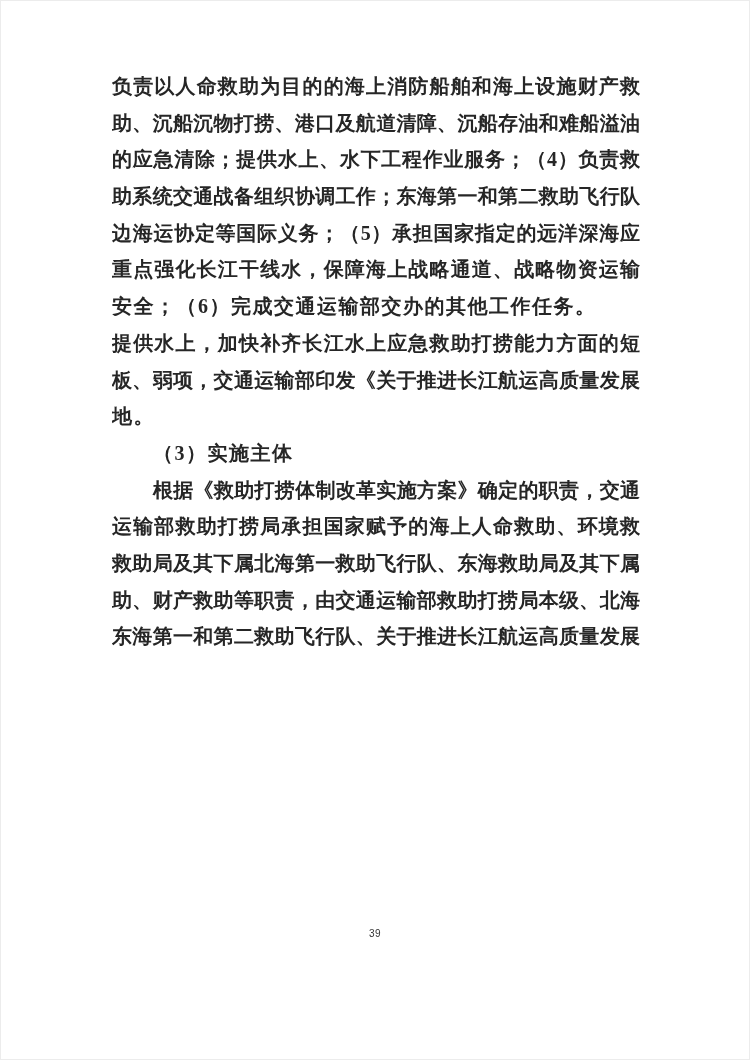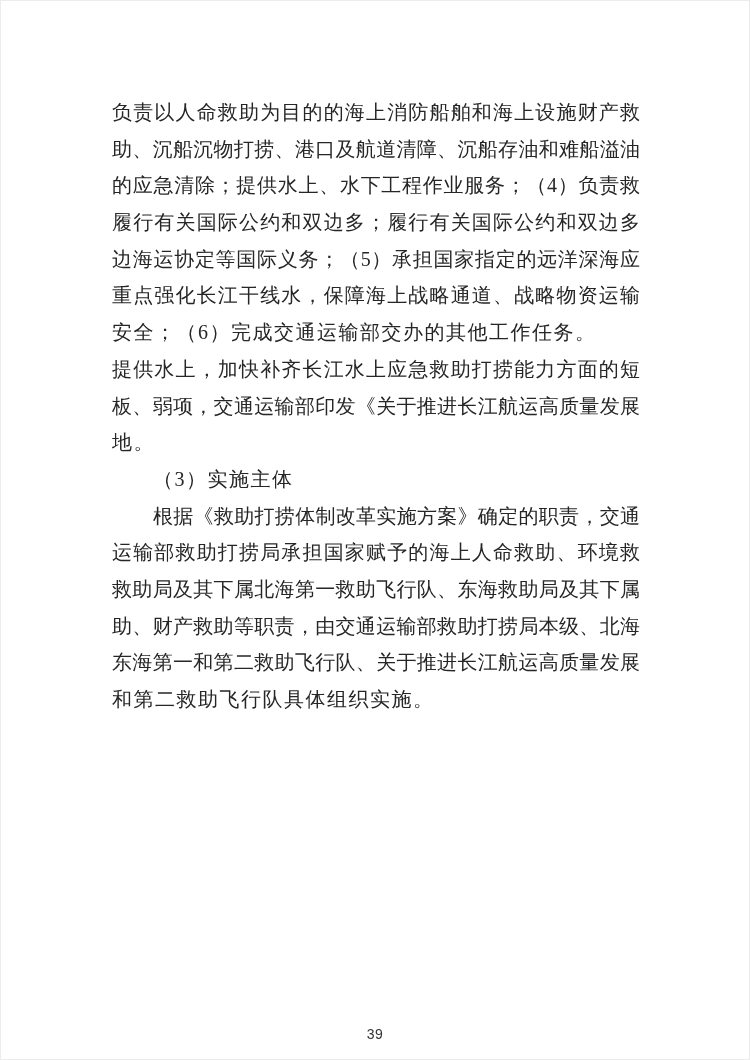--- a/index.html
+++ b/index.html
@@ -16,62 +16,61 @@
     overflow: hidden;
     font-family: "Liberation Serif", "DejaVu Serif", serif;
   }
   .text-block {
     position: absolute;
     left: 112px;
     top: 68px;
     width: 528px;
     color: #262626;
     font-size: 20px;
-    font-weight: 400;
-    margin-top: 26px;
+    font-weight: 700;
   }
   .para { margin: 0; padding: 0; }
   .line {
     height: 36.7px;
     line-height: 36.7px;
     text-align: justify;
     text-align-last: justify;
     overflow: hidden;
     white-space: nowrap;
   }
   .line.last {
     text-align-last: left;
     letter-spacing: 1.5px;
   }
   .line.indent {
     padding-left: 41px;
   }
   .page-number {
     position: absolute;
-    top: 1026px;
+    top: 928px;
     left: 0;
     width: 100%;
     text-align: center;
-    font-size: 14px;
+    font-size: 10px;
     color: #333333;
     font-family: "Liberation Sans", "DejaVu Sans", sans-serif;
     letter-spacing: 0.5px;
   }
 </style>
 </head>
 <body>
 
 <div class="page">
   <div class="text-block">
 
     <div class="para">
       <div class="line">负责以人命救助为目的的海上消防船舶和海上设施财产救</div>
       <div class="line">助、沉船沉物打捞、港口及航道清障、沉船存油和难船溢油</div>
       <div class="line">的应急清除；提供水上、水下工程作业服务；（4）负责救</div>
-      <div class="line">履行有关国际公约和双边多；履行有关国际公约和双边多</div>
+      <div class="line">助系统交通战备组织协调工作；东海第一和第二救助飞行队</div>
       <div class="line">边海运协定等国际义务；（5）承担国家指定的远洋深海应</div>
       <div class="line">重点强化长江干线水，保障海上战略通道、战略物资运输</div>
       <div class="line last">安全；（6）完成交通运输部交办的其他工作任务。</div>
     </div>
 
     <div class="para">
       <div class="line">提供水上，加快补齐长江水上应急救助打捞能力方面的短</div>
       <div class="line">板、弱项，交通运输部印发《关于推进长江航运高质量发展</div>
       <div class="line last">地。</div>
     </div>
@@ -79,20 +78,19 @@
     <div class="para">
       <div class="line last indent">（3）实施主体</div>
     </div>
 
     <div class="para">
       <div class="line indent">根据《救助打捞体制改革实施方案》确定的职责，交通</div>
       <div class="line">运输部救助打捞局承担国家赋予的海上人命救助、环境救</div>
       <div class="line">救助局及其下属北海第一救助飞行队、东海救助局及其下属</div>
       <div class="line">助、财产救助等职责，由交通运输部救助打捞局本级、北海</div>
       <div class="line">东海第一和第二救助飞行队、关于推进长江航运高质量发展</div>
-      <div class="line last">和第二救助飞行队具体组织实施。</div>
     </div>
 
 
   </div>
 
   <div class="page-number">39</div>
 </div>
 
 </body></html>

